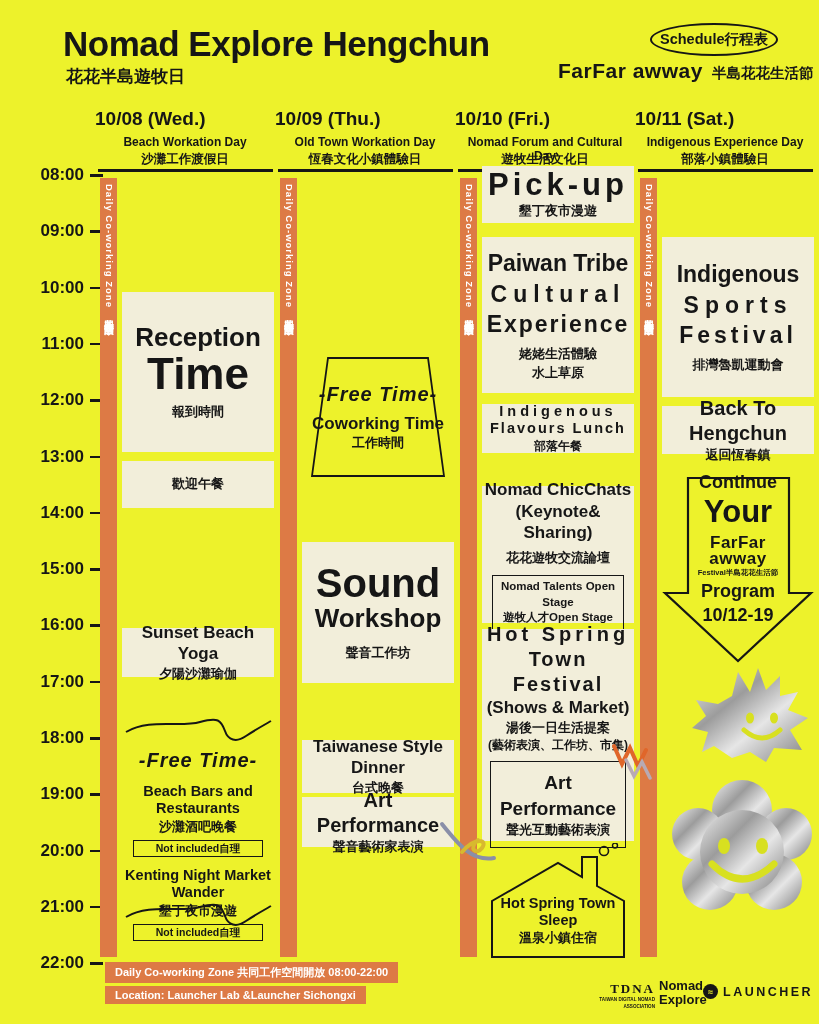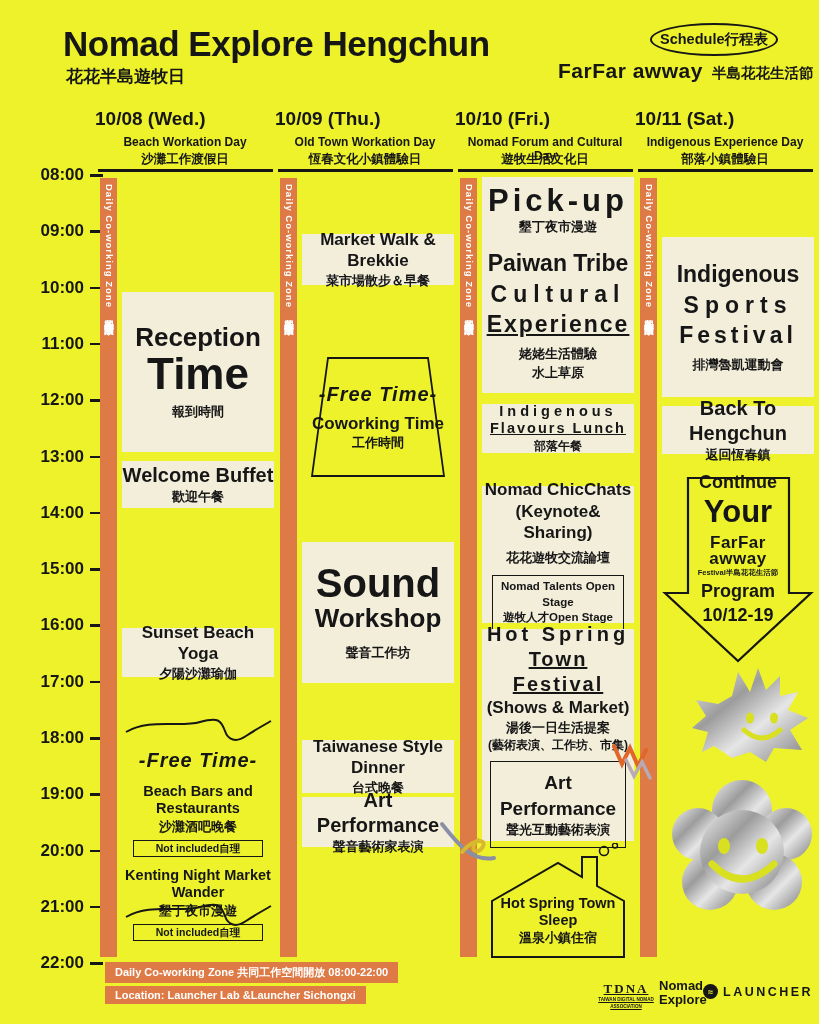--- a/index.html
+++ b/index.html
@@ -59,42 +59,42 @@
   .r-md    { font-size:17px; font-weight:800; line-height:1.25; }
   .r-md2   { font-size:14.5px; font-weight:800; line-height:1.2; }
   .r-zh    { font-size:13px; font-weight:700; line-height:1.4; }
   .r-tinyzh{ font-size:12px; font-weight:700; line-height:1.35; }
   .r-ft    { font-size:20px; font-weight:800; font-style:italic; letter-spacing:1px; }
   .r-pickup{ font-size:31px; font-weight:800; letter-spacing:4px; line-height:1.05; }
   .r-arrow { font-size:18px; font-weight:800; line-height:1.35; }
   .r-arrowbig { font-size:31px; font-weight:800; line-height:1.1; }
   .r-logo  { font-size:17px; font-weight:900; line-height:0.95; letter-spacing:0.5px; }
   .r-tiny  { font-size:7.5px; font-weight:700; line-height:1.6; }
-  .ls1 { letter-spacing:2px;text-decoration:underline; } .ls2 { letter-spacing:4px; } .ls3 { letter-spacing:6px; }
+  .ls1 { letter-spacing:2px; } .ls2 { letter-spacing:4px; } .ls3 { letter-spacing:6px; }
   .mt6 { margin-top:6px; } .mt10 { margin-top:10px; }
 
   .badge-box {
     border:1.6px solid #161616; font-size:10.5px; font-weight:700;
     padding:1px 22px; margin-top:4px; display:inline-block; background:transparent;
   }
   .sub-box {
     border:1.6px solid #161616; margin-top:8px; padding:3px 6px;
     font-size:11.5px; font-weight:700; line-height:1.35; width:132px; background:transparent;
   }
   .sub-box.big { width:136px; padding:8px 4px; }
   .sub-box.big .l1 { font-size:19px; font-weight:800; }
   .sub-box.big .l2 { font-size:13px; font-weight:700; }
 
   
   .foot-badge {
     background:#dd7a45; color:#fff; font-size:11px; font-weight:700;
     padding:3px 10px; white-space:nowrap;
   }
-  .tdna { left:597px; top:981px; width:58px; text-align:center;
-          font-family:"Liberation Serif", serif;text-decoration:underline; }
+  .tdna { left:597px; top:981px; width:58px; text-align:right;
+          font-family:"Liberation Serif", serif; }
   .tdna .t1 { font-size:13px; font-weight:700; letter-spacing:2px; }
   .tdna .t2 { font-size:4.6px; font-weight:700; line-height:1.5; font-family:"Liberation Sans",sans-serif; }
   .nomadlogo { left:659px; top:979px; font-size:13px; font-weight:900; line-height:1.05; }
   .launcher { left:703px; top:984px; display:flex; align-items:center; gap:5px; }
   .launcher .ic { width:15px; height:15px; border-radius:50%; background:#161616; color:#edf22b;
                   display:flex; align-items:center; justify-content:center; font-size:9px; font-weight:800; }
   .launcher .tx { font-size:12.5px; font-weight:700; letter-spacing:2.5px; }
 </style>
 </head>
 <body>
@@ -151,21 +151,20 @@
         </div>
         <div class="ev block" style="top: 292px; height: 160px;">
           <div class="txt">
             <span class="r-xl">Reception</span>
             <span class="r-huge">Time</span>
             <span class="r-zh mt6">報到時間</span>
           </div>
         </div>
         <div class="ev block" style="top: 461px; height: 47px;">
           <div class="txt">
-            <span class="r-lg">Welcome Buffet</span>
             <span class="r-zh">歡迎午餐</span>
           </div>
         </div>
         <div class="ev block" style="top: 628px; height: 49px;">
           <div class="txt">
             <span class="r-md">Sunset Beach Yoga</span>
             <span class="r-zh">夕陽沙灘瑜伽</span>
           </div>
         </div>
         <div class="ev " style="top: 712px; height: 34px;">
@@ -191,26 +190,20 @@
         </div>
       </div>
       <div class="abs col" style="left: 275px;">
         <div class="col-date">10/09 (Thu.)</div>
         <div class="col-en">Old Town Workation Day</div>
         <div class="col-zh">恆春文化小鎮體驗日</div>
         <div class="col-topline"></div>
         <div class="zone-bar">
           <span>Daily Co-working Zone 共同工作空間開放</span>
         </div>
-        <div class="ev block" style="top: 234px; height: 51px;">
-          <div class="txt">
-            <span class="r-md">Market Walk &amp; Brekkie</span>
-            <span class="r-zh">菜市場散步＆早餐</span>
-          </div>
-        </div>
         <div class="ev " style="top: 356px; height: 122px;">
           <svg class="bgshape" width="152" height="122" viewBox="0 0 152 122">
     <polygon points="26,2 126,2 142,120 10,120" fill="none" stroke="#161616" stroke-width="1.8"></polygon>
           </svg>
           <div class="txt">
             <span class="r-ft">-Free Time-</span>
             <span class="r-md mt6">Coworking Time</span>
             <span class="r-zh">工作時間</span>
           </div>
         </div>
@@ -235,21 +228,21 @@
         </div>
       </div>
       <div class="abs col" style="left: 455px;">
         <div class="col-date">10/10 (Fri.)</div>
         <div class="col-en">Nomad Forum and Cultural Day</div>
         <div class="col-zh">遊牧生活文化日</div>
         <div class="col-topline"></div>
         <div class="zone-bar">
           <span>Daily Co-working Zone 共同工作空間開放</span>
         </div>
-        <div class="ev block" style="top: 177px; height: 67px;">
+        <div class="ev block" style="top: 166px; height: 57px;">
           <div class="txt">
             <span class="r-pickup">Pick-up</span>
             <span class="r-zh">墾丁夜市漫遊</span>
           </div>
         </div>
         <div class="ev block" style="top: 237px; height: 156px;">
           <div class="txt">
             <span class="r-xl2">Paiwan Tribe</span>
             <span class="r-xl2 ls3">Cultural</span>
             <span class="r-xl2 ls1">Experience</span>

